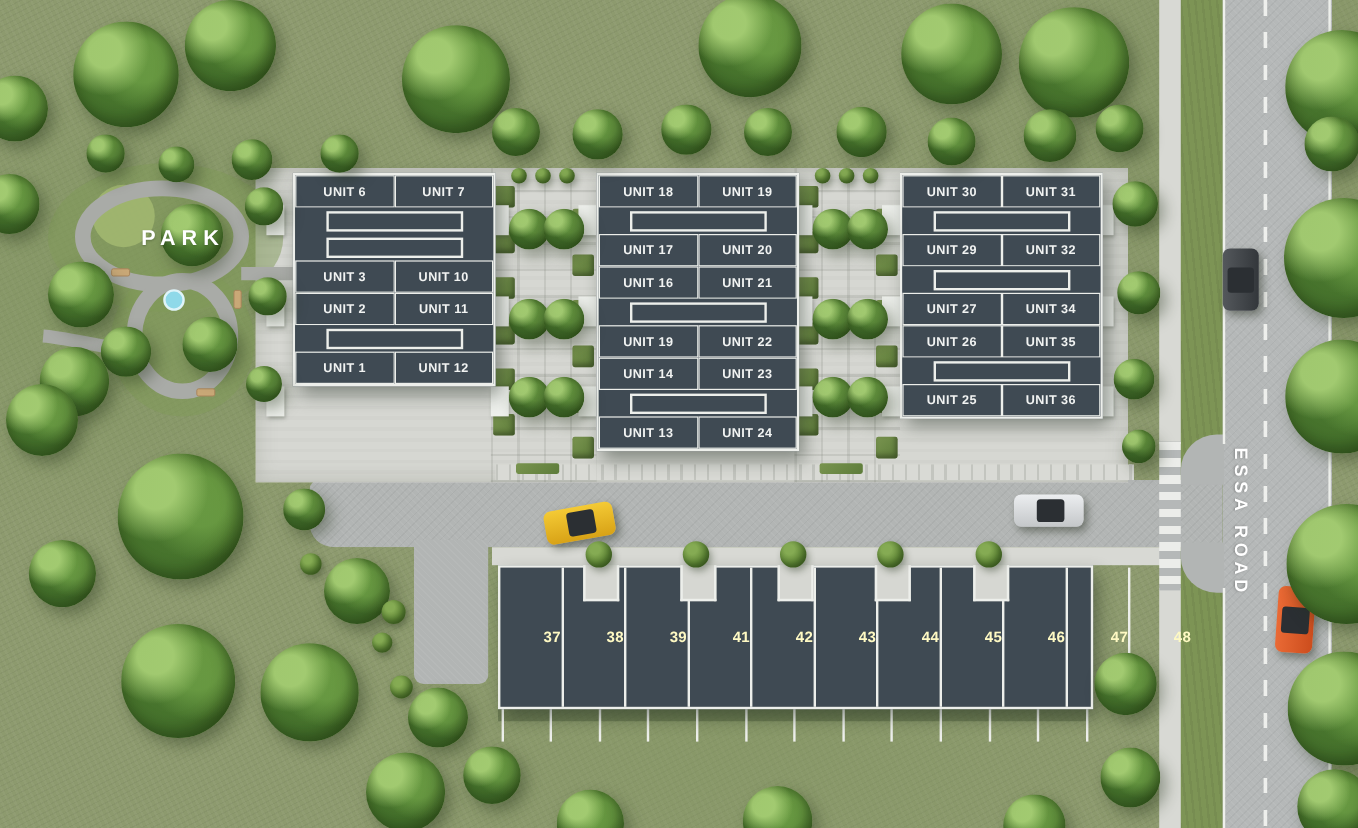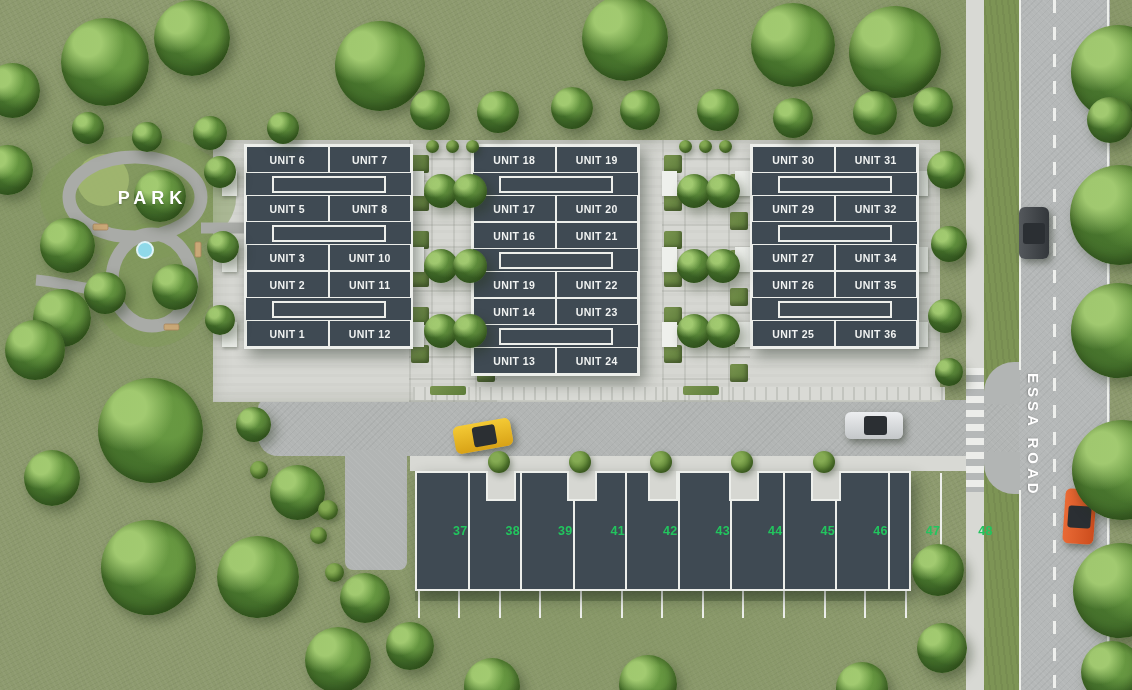--- a/index.html
+++ b/index.html
@@ -51,21 +51,21 @@
   .block{top:144px;width:165px;background:#3f4a53;border:2px solid #edefeb;z-index:8;
      display:flex;flex-direction:column;box-shadow:5px 7px 14px rgba(30,42,30,.45);}
   .u-row{height:27px;display:flex;}
   .u-row .unit-cell{flex:1;border:1px solid #edefeb;display:flex;align-items:center;justify-content:center;
      color:#f1f3f2;font-size:10.5px;font-weight:bold;letter-spacing:.4px;background:#3f4a53;}
   .band{height:22px;display:flex;align-items:center;justify-content:center;background:#3f4a53;}
   .band-rect{width:110px;height:13px;border:2px solid #edefeb;background:#3f4a53;}
   .rowhouse{left:415px;top:471px;width:492px;height:116px;background:#3f4a53;border:2px solid #edefeb;
      z-index:8;display:flex;box-shadow:5px 7px 14px rgba(30,42,30,.45);}
   .rh-unit{flex:1;border-right:2px solid #edefeb;display:flex;align-items:center;justify-content:center;
-     color:#22c55e;font-size:12.5px;font-weight:bold;letter-spacing:.3px;margin-left:36px;}
+     color:#fef9c3;font-size:12.5px;font-weight:bold;letter-spacing:.3px;margin-left:36px;}
   .rh-unit:last-child{border-right:none;}
   .notch{width:26px;height:28px;background:#d6d7d2;border:2px solid #edefeb;border-top:none;z-index:9;}
   .fence{width:2px;background:#edefeb;z-index:7;}
   .yard-shadow{left:415px;top:587px;width:492px;height:14px;background:rgba(55,72,40,.35);z-index:6;}
   
   .park-svg{left:30px;top:130px;z-index:6;}
   .park-label{left:105px;top:188px;width:95px;text-align:center;color:#ffffff;font-size:18px;
      font-weight:bold;letter-spacing:5px;z-index:14;text-shadow:0 1px 2px rgba(40,60,30,.4);}
   .road-label{left:973px;top:424px;width:120px;height:18px;text-align:center;color:#ffffff;font-size:15px;
      font-weight:bold;letter-spacing:4px;z-index:14;transform:rotate(90deg);transform-origin:center;
@@ -140,45 +140,41 @@
   <div class="abs park-label">PARK</div>
 
   <div class="abs block" style="left:244px;">
     <div class="u-row">
         <div class="unit-cell">UNIT 6</div>
         <div class="unit-cell">UNIT 7</div>
       </div>
     <div class="band">
         <div class="band-rect"></div>
       </div>
-    <div class="u-row">
-        <div class="unit-cell">UNIT 5</div>
-        <div class="unit-cell">UNIT 8</div>
-      </div>
     <div class="band">
         <div class="band-rect"></div>
       </div>
     <div class="u-row">
         <div class="unit-cell">UNIT 3</div>
         <div class="unit-cell">UNIT 10</div>
       </div>
     <div class="u-row">
         <div class="unit-cell">UNIT 2</div>
         <div class="unit-cell">UNIT 11</div>
       </div>
     <div class="band">
         <div class="band-rect"></div>
       </div>
     <div class="u-row">
         <div class="unit-cell">UNIT 1</div>
         <div class="unit-cell">UNIT 12</div>
       </div>
   </div>
 
-  <div class="abs block" style="left:471px;">
+  <div class="abs block" style="left:497px;">
     <div class="u-row">
         <div class="unit-cell">UNIT 18</div>
         <div class="unit-cell">UNIT 19</div>
       </div>
     <div class="band">
         <div class="band-rect"></div>
       </div>
     <div class="u-row">
         <div class="unit-cell">UNIT 17</div>
         <div class="unit-cell">UNIT 20</div>

